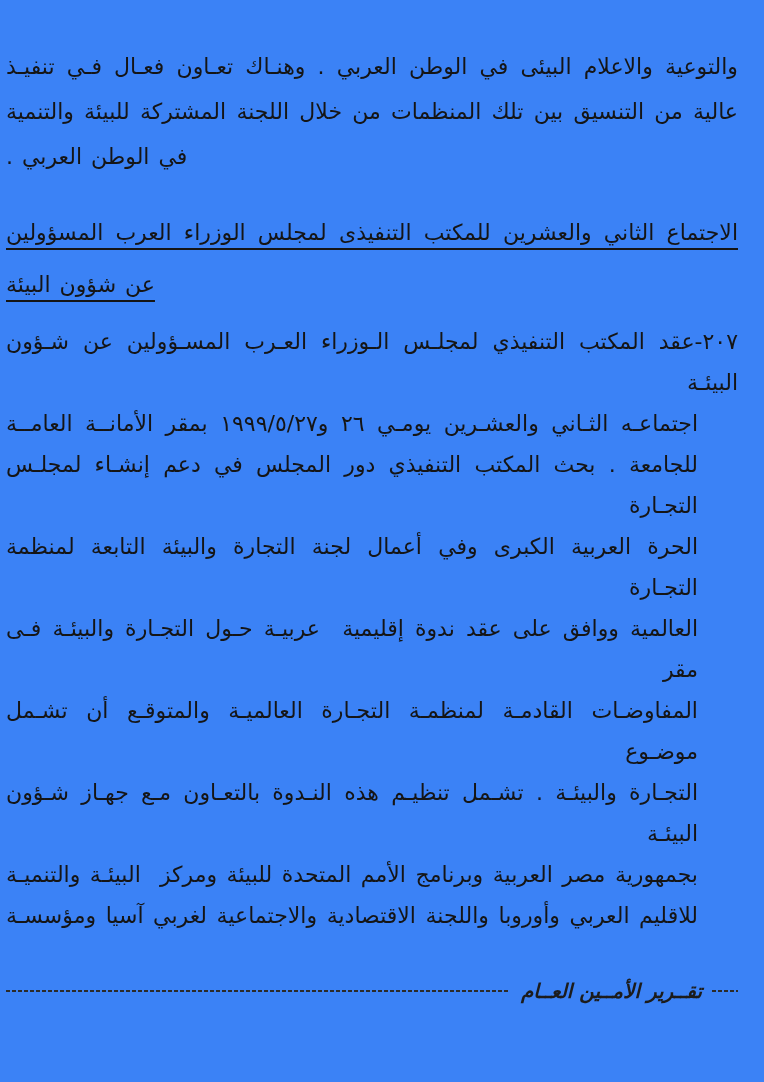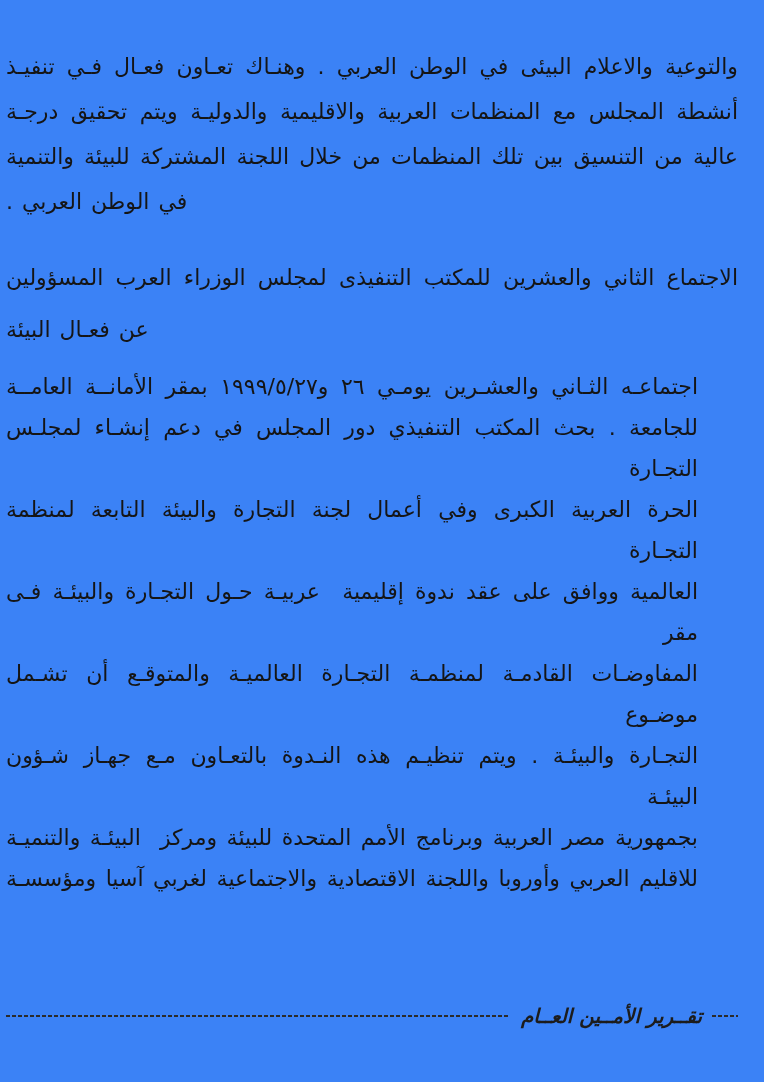--- a/index.html
+++ b/index.html
@@ -28,29 +28,30 @@
   .just{
     text-align:justify;
     text-align-last:justify;
   }
   .right{
     text-align:left;
   }
   .heading-block{margin-top:28px;}
   .heading-block .ln{
     line-height:52px;
+    text-decoration:underline;
     text-decoration-thickness:2px;
     text-underline-offset:8px;
   }
   .item-block{margin-top:10px;}
   .item-block .ln{line-height:41px;}
   .hang{padding-right:40px;}
   .footer{
     position:absolute;
-    top:1004px;right:26px;left:30px;
+    top:979px;right:26px;left:30px;
     display:flex;
     align-items:center;
     direction:rtl;
   }
   .f-dash{
     width:26px;height:2px;
     background:repeating-linear-gradient(90deg,#2b2b2b 0 4px,transparent 4px 6px);
     flex:0 0 auto;
   }
   .f-script{
@@ -69,37 +70,37 @@
   }
 </style>
 </head>
 <body>
 
 <div class="page">
   <div class="content">
 
     <div>
       <div class="ln just">والتوعية والاعلام البيئى في الوطن العربي . وهنـاك تعـاون فعـال فـي تنفيـذ</div>
-      <div class="ln just">أنشطة المجلس مع المنظمات العربية والاقليمية والدوليـة ويتم تحقيق درجـة</div>
       <div class="ln just">عالية من التنسيق بين تلك المنظمات من خلال اللجنة المشتركة للبيئة والتنمية</div>
       <div class="ln right">في الوطن العربي .</div>
     </div>
 
     <div class="heading-block">
       <div class="ln just">الاجتماع الثاني والعشرين للمكتب التنفيذى لمجلس الوزراء العرب المسؤولين</div>
-      <div class="ln right">عن فعـال البيئة</div>
+      <div class="ln right">عن شؤون البيئة</div>
     </div>
 
     <div class="item-block">
+      <div class="ln just">٢٠٧-عقد المكتب التنفيذي لمجلـس الـوزراء العـرب المسـؤولين عن شـؤون البيئـة</div>
       <div class="ln just hang">اجتماعـه الثـاني والعشـرين يومـي ٢٦ و١٩٩٩/٥/٢٧ بمقر الأمانــة العامــة</div>
       <div class="ln just hang">للجامعة . بحث المكتب التنفيذي دور المجلس في دعم إنشـاء لمجلـس التجـارة</div>
       <div class="ln just hang">الحرة العربية الكبرى وفي أعمال لجنة التجارة والبيئة التابعة لمنظمة التجـارة</div>
       <div class="ln just hang">العالمية ووافق على عقد ندوة إقليمية&nbsp; عربيـة حـول التجـارة والبيئـة فـى مقر</div>
       <div class="ln just hang">المفاوضـات القادمـة لمنظمـة التجـارة العالميـة والمتوقـع أن تشـمل موضـوع</div>
-      <div class="ln just hang">التجـارة والبيئـة . ويتم تنظيـم هذه النـدوة بالتعـاون مـع جهـاز شـؤون البيئـة</div>
+      <div class="ln just hang">التجـارة والبيئـة . تشـمل تنظيـم هذه النـدوة بالتعـاون مـع جهـاز شـؤون البيئـة</div>
       <div class="ln just hang">بجمهورية مصر العربية وبرنامج الأمم المتحدة للبيئة ومركز&nbsp; البيئـة والتنميـة</div>
       <div class="ln just hang">للاقليم العربي وأوروبا واللجنة الاقتصادية والاجتماعية لغربي آسيا ومؤسسـة</div>
 
     </div>
 
   </div>
 
   <div class="footer">
     <div class="f-dash"></div>
     <div class="f-script">تقــرير الأمــين العــام</div>

